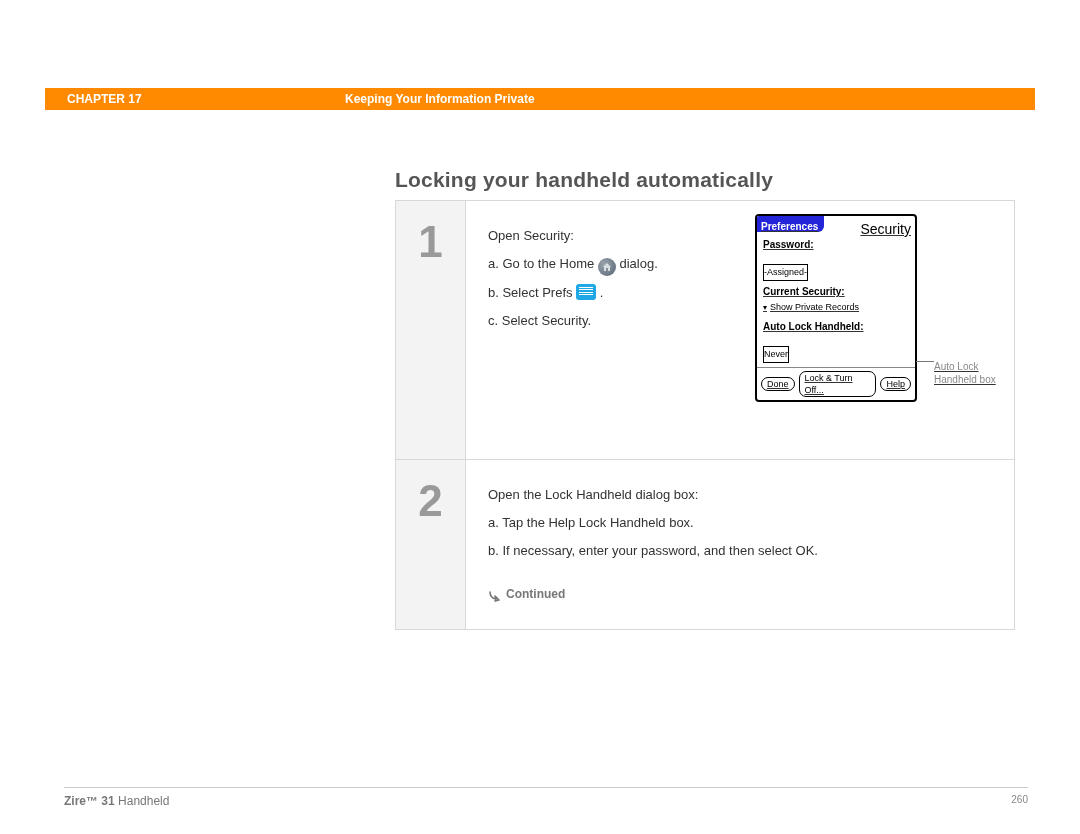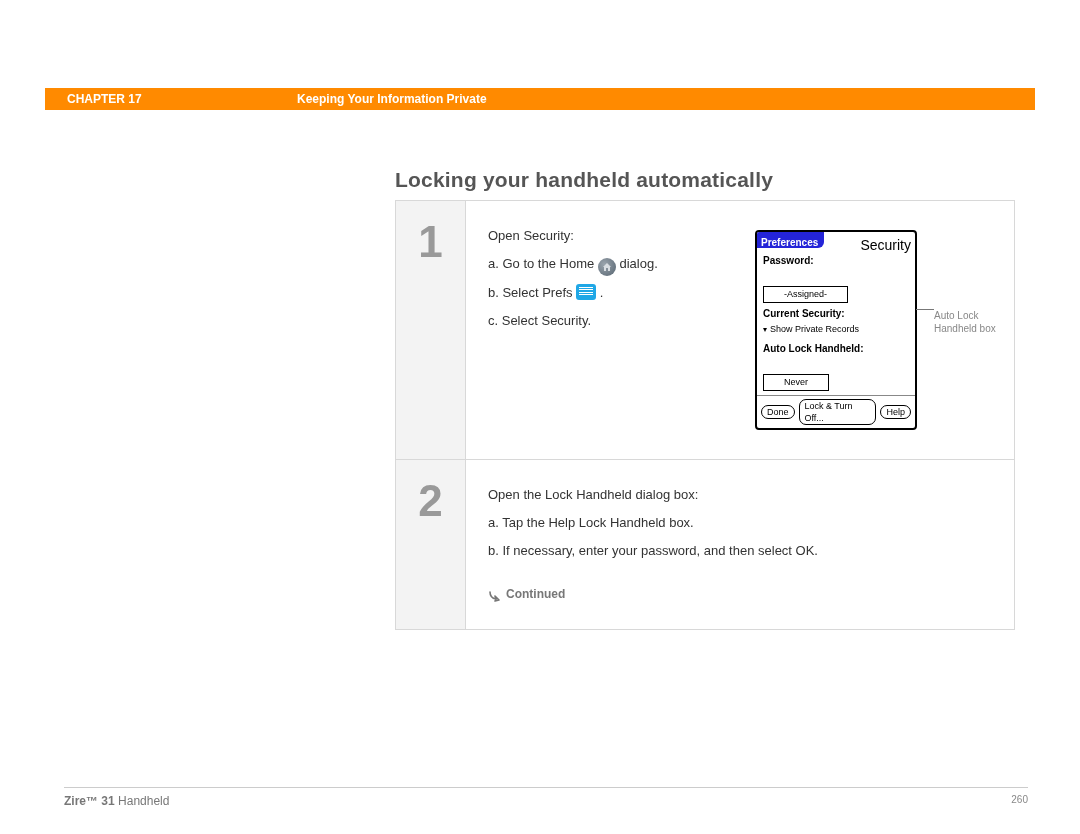--- a/index.html
+++ b/index.html
@@ -16,21 +16,21 @@
   left: 45px;
   right: 45px;
   height: 22px;
   background: #ff8a00;
   display: flex;
   align-items: center;
   color: #fff;
   font-size: 12px;
   font-weight: bold;
 }
-.header-chapter { padding-left: 22px; width: 252px; }
+.header-chapter { padding-left: 22px; width: 300px; }
 .header-title { }
 .section-heading {
   position: absolute;
   top: 168px;
   left: 395px;
   font-size: 21px;
   font-weight: bold;
   color: #555;
   letter-spacing: 0.2px;
 }
@@ -88,24 +88,25 @@
   position: relative;
 }
 .inline-icon-prefs::before {
   content: "";
   position: absolute;
   left: 3px; top: 3px; right: 3px; bottom: 3px;
   background: repeating-linear-gradient(#fff, #fff 1px, #1fa7e6 1px, #1fa7e6 2.5px);
 }
 .screenshot-wrap {
   position: absolute;
-  top: 29px;
+  top: 13px;
   right: 8px;
   display: flex;
-  align-items: center;
+  align-items: flex-end;
+  text-decoration: underline;
 }
 .palm-window {
   width: 162px;
   border: 2px solid #000;
   border-radius: 4px;
   background: #fff;
   font-family: "Helvetica", Arial, sans-serif;
   font-size: 10px;
   color: #000;
   overflow: hidden;
@@ -126,22 +127,22 @@
 .palm-title-right {
   padding: 2px 4px 0 0;
   font-size: 14px;
 }
 .palm-body { padding: 4px 6px 2px 6px; }
 .palm-row { margin-bottom: 2px; }
 .palm-label { font-weight: bold; font-size: 10px; }
 .palm-box {
   display: inline-block;
   border: 1px solid #000;
-  padding: 0 20px;
-  margin-top: 17px;
+  padding: 0 0;
+  margin-top: 11px;
   font-size: 9px;
   background: #fff;
 }
 .palm-dropdown::before {
   content: "▾";
   font-size: 8px;
   margin-right: 3px;
 }
 .palm-footer {
   border-top: 1px solid #888;

